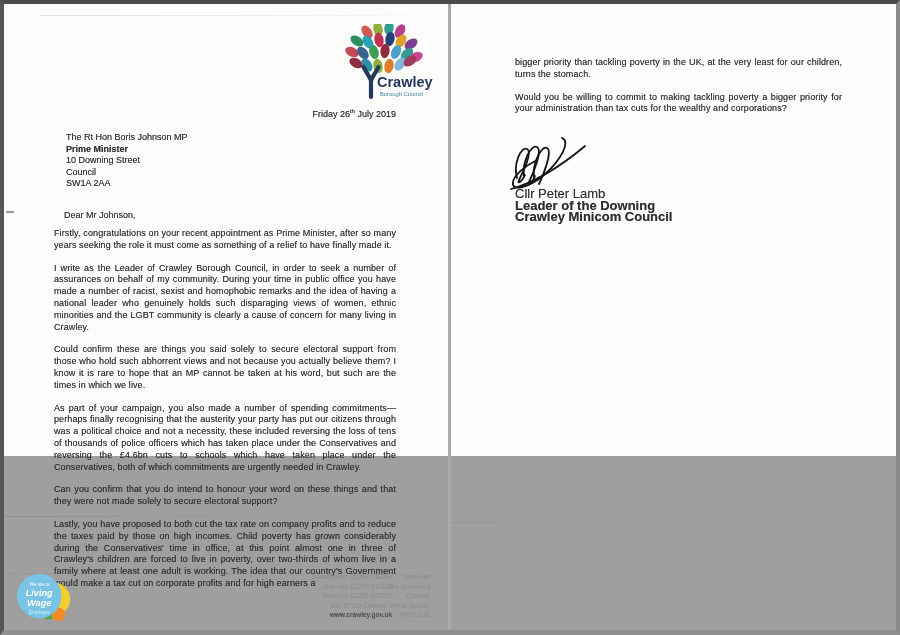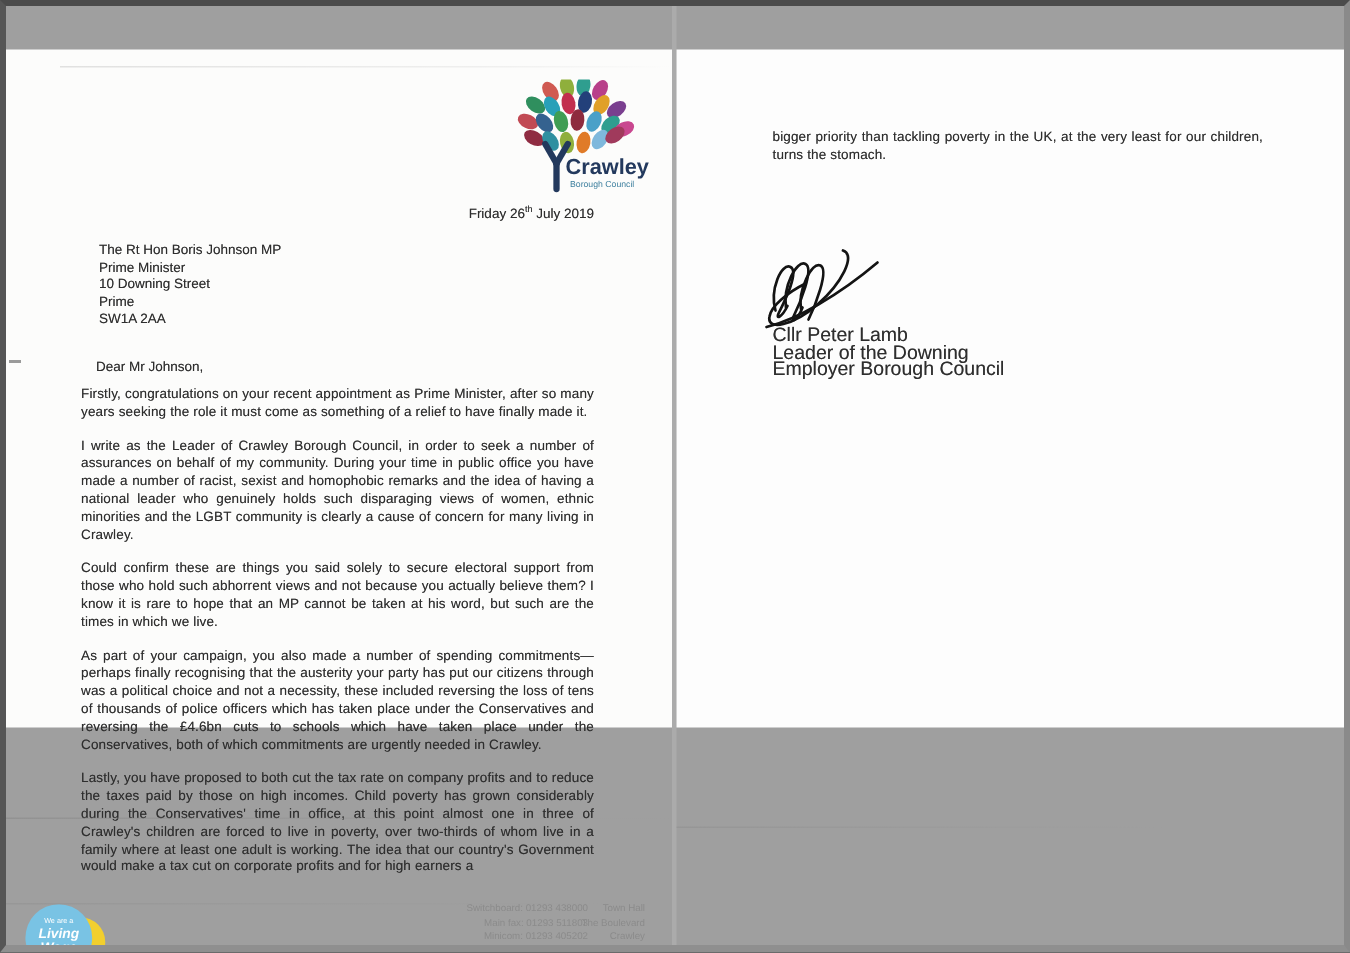--- a/index.html
+++ b/index.html
@@ -8,29 +8,29 @@
     width:892px;height:626px;
     border-top:4px solid #4b4b4b;
     border-left:4px solid #565656;
     border-right:4px solid #8a8a8a;
     border-bottom:5px solid #8f8f8f;
     background:#9f9f9f;
     font-family:"Liberation Sans", sans-serif;
     overflow:hidden;
     display:flex;
   }
-  .page{position:relative;height:452px;background:#fcfcfb;color:#2e2e2e;margin-top:29px;}
+  .page{position:relative;height:452px;background:#fcfcfb;color:#2e2e2e;}
   .page-left{width:444px;}
   .page-right{width:445px;background:#fdfdfd;}
   .divider{width:3px;height:626px;background:#ababab;}
   .body-text{font-size:9px;line-height:11.8px;text-align:justify;letter-spacing:0.1px;
     text-shadow:0 0 0.4px rgba(40,40,40,0.55);}
   .body-text p{margin:0 0 11px 0;}
   .addr{font-size:9px;line-height:11.5px;text-shadow:0 0 0.4px rgba(40,40,40,0.55);}
-  .bold{font-weight:normal;}
+  .bold{font-weight:bold;}
   .date-line{position:absolute;top:104px;right:52px;font-size:9px;
     text-shadow:0 0 0.4px rgba(40,40,40,0.55);}
   .date-line sup{font-size:6px;vertical-align:4px;}
   .salutation{position:absolute;top:206px;left:60px;font-size:9px;
     text-shadow:0 0 0.4px rgba(40,40,40,0.55);}
   .paragraphs-1{position:absolute;top:224px;left:50px;right:52px;}
   .paragraphs-2{position:absolute;top:53px;left:64px;right:54px;}
   .signatory{position:absolute;top:184px;left:64px;font-size:13px;line-height:11.5px;
     text-shadow:0 0 0.4px rgba(40,40,40,0.55);}
   .fold-line{position:absolute;left:0;height:1px;background:linear-gradient(90deg,
@@ -86,31 +86,32 @@
       <text x="37" y="63" font-size="14.5" font-weight="bold" fill="#23395d">Crawley</text>
       <text x="40" y="71.5" font-size="5.8" fill="#3d7f9e">Borough Council</text>
     </svg>
 
     <div class="date-line"><span>Friday 26</span><sup>th</sup><span> July 2019</span></div>
 
     <div class="addr" style="position:absolute;top:128px;left:62px;">
       <div>The Rt Hon Boris Johnson MP</div>
       <div class="bold">Prime Minister</div>
       <div>10 Downing Street</div>
-      <div>Prime</div>
+      <div>Council</div>
       <div>SW1A 2AA</div>
     </div>
 
     <div class="salutation">Dear Mr Johnson,</div>
 
     <div class="paragraphs-1 body-text">
       <p>Firstly, congratulations on your recent appointment as Prime Minister, after so many years seeking the role it must come as something of a relief to have finally made it.</p>
       <p>I write as the Leader of Crawley Borough Council, in order to seek a number of assurances on behalf of my community. During your time in public office you have made a number of racist, sexist and homophobic remarks and the idea of having a national leader who genuinely holds such disparaging views of women, ethnic minorities and the LGBT community is clearly a cause of concern for many living in Crawley.</p>
       <p>Could confirm these are things you said solely to secure electoral support from those who hold such abhorrent views and not because you actually believe them? I know it is rare to hope that an MP cannot be taken at his word, but such are the times in which we live.</p>
       <p>As part of your campaign, you also made a number of spending commitments—perhaps finally recognising that the austerity your party has put our citizens through was a political choice and not a necessity, these included reversing the loss of tens of thousands of police officers which has taken place under the Conservatives and reversing the £4.6bn cuts to schools which have taken place under the Conservatives, both of which commitments are urgently needed in Crawley.</p>
+      <p>Can you confirm that you do intend to honour your word on these things and that they were not made solely to secure electoral support?</p>
       <p>Lastly, you have proposed to both cut the tax rate on company profits and to reduce the taxes paid by those on high incomes. Child poverty has grown considerably during the Conservatives' time in office, at this point almost one in three of Crawley's children are forced to live in poverty, over two-thirds of whom live in a family where at least one adult is working. The idea that our country's Government would make a tax cut on corporate profits and for high earners a</p>
     </div>
 
     <svg class="badge" width="62" height="60" viewBox="0 0 64 62">
       <circle cx="41" cy="30" r="17" fill="#f2cf2e"></circle>
       <circle cx="35" cy="40" r="11" fill="#56a53e"></circle>
       <circle cx="46" cy="46" r="7" fill="#ef8a25"></circle>
       <circle cx="26" cy="27" r="23" fill="#79c3e4"></circle>
       <text x="26" y="17" font-size="5" fill="#ffffff" text-anchor="middle">We are a</text>
       <text x="26" y="27" font-size="9.5" font-weight="bold" font-style="italic" fill="#ffffff" text-anchor="middle">Living</text>
@@ -139,33 +140,34 @@
     <div class="fold-line" style="top:11px;left:36px;width:408px;opacity:.5;"></div>
     <div class="artifact" style="top:207px;left:2px;width:8px;height:2px;"></div>
   </div>
 
   <div class="divider"></div>
 
   <div class="page page-right">
 
     <div class="paragraphs-2 body-text">
       <p>bigger priority than tackling poverty in the UK, at the very least for our children, turns the stomach.</p>
+      <p>Would you be willing to commit to making tackling poverty a bigger priority for your administration than tax cuts for the wealthy and corporations?</p>
     </div>
 
     <svg class="sig" width="100" height="62" viewBox="0 0 100 62">
       <g stroke="#141414" stroke-width="1.8" fill="none" stroke-linecap="round">
         <path d="M10 46 C6 32 14 14 20 17 C26 20 16 40 12 48 C10 52 14 51 18 43"></path>
         <path d="M17 44 C15 30 24 12 30 15 C36 18 26 42 22 50 C20 55 25 52 28 44"></path>
         <path d="M27 45 C25 33 34 13 40 16 C46 19 36 44 32 52"></path>
         <path d="M55 6 C64 9 54 28 38 42 C22 56 4 60 6 50 C7 43 18 34 30 28"></path>
         <path d="M4 57 C24 52 52 36 78 14"></path>
       </g>
     </svg>
 
     <div class="signatory">
       <div>Cllr Peter Lamb</div>
       <div class="bold">Leader of the Downing</div>
-      <div class="bold">Employer Borough Council</div>
+      <div class="bold">Crawley Minicom Council</div>
     </div>
 
     <div class="fold-line" style="top:518px;width:340px;opacity:.7;"></div>
   </div>
 </div>
 
 </body></html>

